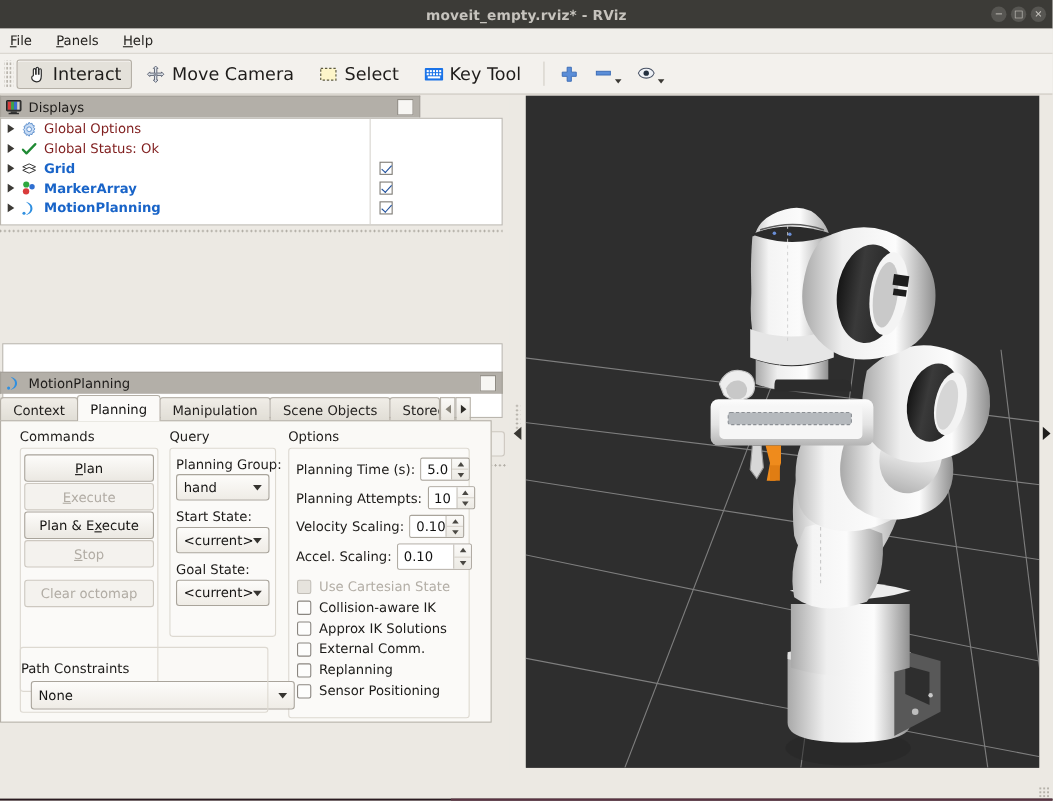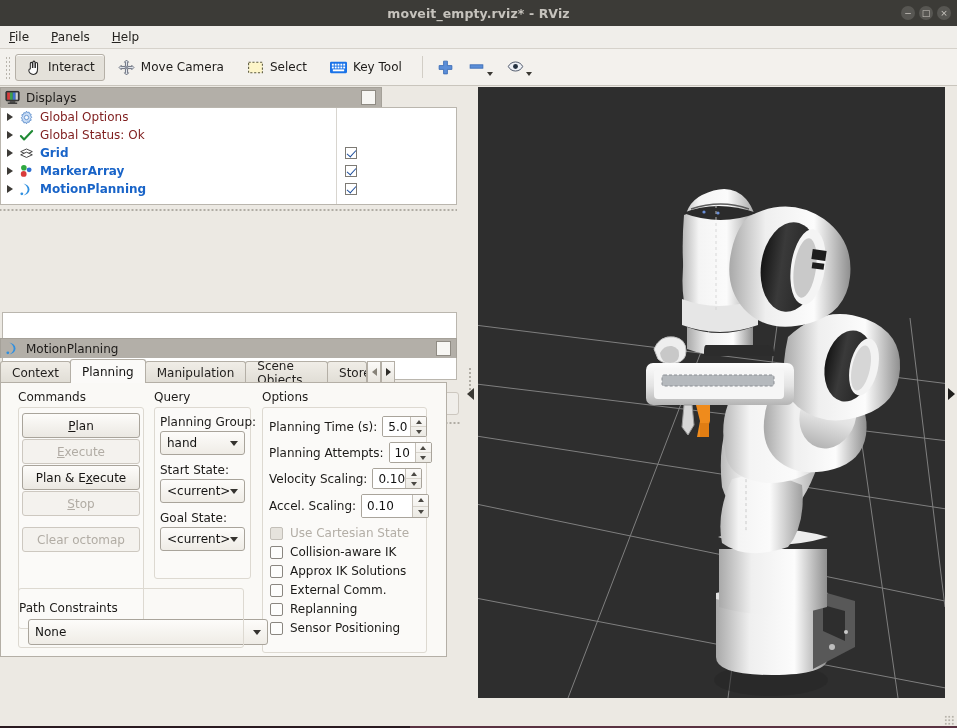--- a/index.html
+++ b/index.html
@@ -55,21 +55,21 @@
   }
   .grip {
     width: 8px; height: 24px; margin-right: 3px;
     background-image: radial-gradient(#b9b5ad 1px, transparent 1px);
     background-size: 3px 4px; background-position: 1px 1px;
   }
   .tbtn {
     display: flex; align-items: center; gap: 6px;
     height: 27px; padding: 0 9px; margin-right: 3px;
     border: 1px solid transparent; border-radius: 3px;
-    font-size: 12px; color: #1e1c1a; white-space: nowrap;
+    font-size: 16px; color: #1e1c1a; white-space: nowrap;
   }
   .tbtn.checked {
     background: #e4e1da;
     border: 1px solid #b5b0a7;
     box-shadow: inset 0 1px 0 #fbfaf8;
   }
   .tsep { width: 1px; height: 22px; background: #d2cec6; margin: 0 7px; }
   .ticon { width: 17px; height: 17px; display: block; }
   .tdrop {
     width: 0; height: 0; border-left: 3.5px solid transparent;
@@ -161,21 +161,21 @@
     background-repeat: repeat-x;
   }
 
   
   .mp {
     position: absolute; left: 0; top: 251px; width: 457px; height: 362px;
   }
   .mp-hdr { width: 457px; }
 
   .tabbar {
-    position: absolute; left: 0; top: 21px; width: 395px; height: 24px;
+    position: absolute; left: 0; top: 21px; width: 457px; height: 24px;
     display: flex; align-items: flex-end;
   }
   .tab {
     height: 22px; padding: 0 11px; display: flex; align-items: center;
     font-size: 12px; color: #201e1c;
     background: linear-gradient(#f0ede7, #e0ddd5);
     border: 1px solid #b4afa6; border-bottom: none;
     border-radius: 3px 3px 0 0; margin-right: -1px;
   }
   .tab.active {

